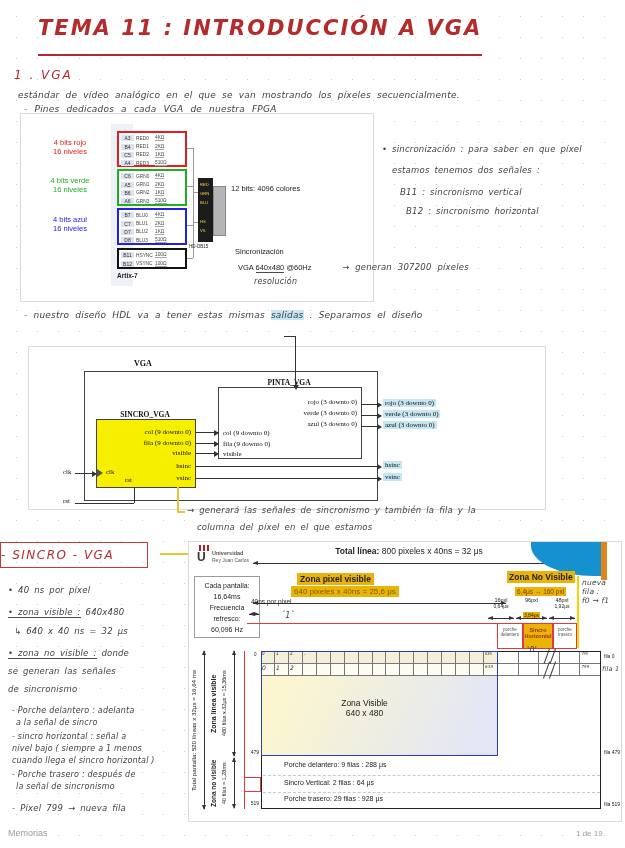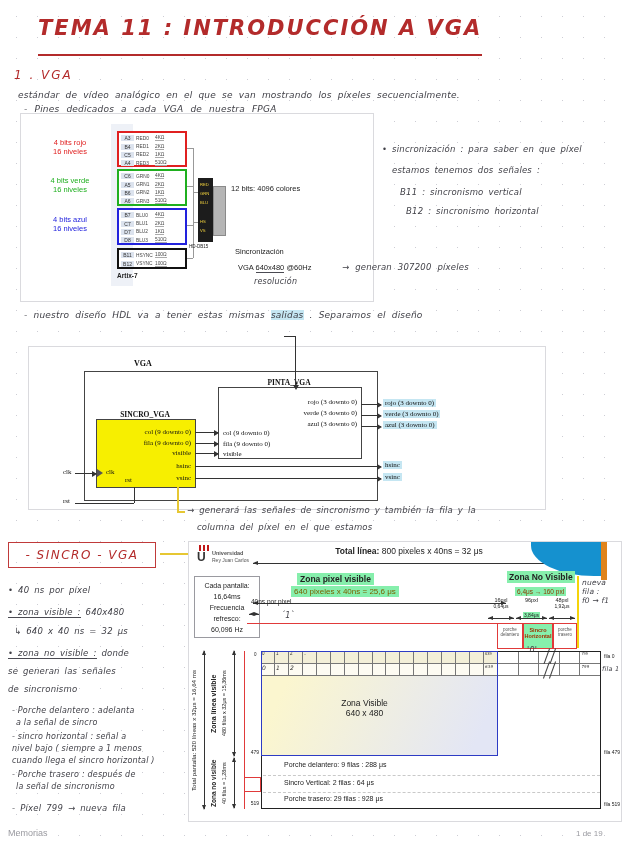--- a/index.html
+++ b/index.html
@@ -7,21 +7,21 @@
     background:#ffffff radial-gradient(#cdcdd4 0.9px, transparent 1px);
     background-size:21px 21px;background-position:6px 6px;
     font-family:"Liberation Sans",sans-serif}
   .abs{position:absolute}
   .hw{font-family:"DejaVu Sans",sans-serif;font-style:italic;color:#3f3f46;letter-spacing:.2px;white-space:nowrap}
   .hwr{color:#b32b2b}
   .pr{font-family:"Liberation Sans",sans-serif;color:#222;white-space:nowrap}
   .ser{font-family:"Liberation Serif",serif;color:#111;white-space:nowrap}
   .imgbox{position:absolute;background:#fff;border:1px solid #dadade}
   .hl-b{background:#c5e6f2}
-  .hl-y{background:#86efac}
+  .hl-y{background:#eab308}
   .ul{border-bottom:1px solid #4a4a52}
   .dline{position:absolute;border-top:1px solid #333}
   .dline:before,.dline:after{content:"";position:absolute;top:-3px;width:0;height:0;border-top:2.5px solid transparent;border-bottom:2.5px solid transparent}
   .dline:before{left:0;border-right:5px solid #333}
   .dline:after{right:0;border-left:5px solid #333}
   .dlinev{position:absolute;border-left:1px solid #333}
   .dlinev:before,.dlinev:after{content:"";position:absolute;left:-3px;width:0;height:0;border-left:2.5px solid transparent;border-right:2.5px solid transparent}
   .dlinev:before{top:-1px;border-bottom:5px solid #333}
   .dlinev:after{bottom:-1px;border-top:5px solid #333}
   .cline{position:absolute;border-top:1px solid #333}
@@ -241,21 +241,21 @@
     <div class="hline" style="left:46px;top:156px;width:59px"></div>
     <div class="vline" style="left:105px;top:140px;height:16px"></div>
   </div>
 
   <div class="abs" style="left:177px;top:487px;width:0;height:26px;border-left:2px solid #e6c733;z-index:5"></div>
   <div class="abs" style="left:177px;top:511px;width:8px;height:0;border-top:2px solid #e6c733;z-index:5"></div>
 
   <div class="abs hw" style="left:187px;top:505px;font-size:8.5px;word-spacing:2px">→ generará las señales de sincronismo y también la fila y la</div>
   <div class="abs hw" style="left:197px;top:522px;font-size:8.5px;word-spacing:2px">columna del píxel en el que estamos</div>
 
-  <div class="abs" style="left:8px;top:542px;width:146px;height:24px;border:1.5px solid #c03a3a;display:flex;align-items:center;justify-content:center">
+  <div class="abs" style="left:0;top:542px;width:146px;height:24px;border:1.5px solid #c03a3a;display:flex;align-items:center;justify-content:flex-start">
     <span class="hw hwr" style="font-size:12px;letter-spacing:1.5px">- SINCRO - VGA</span>
   </div>
   <div class="abs" style="left:160px;top:553px;width:28px;height:0;border-top:2px solid #e6c733"></div>
 
   <div class="abs hw" style="left:8px;top:585px;font-size:8.5px;word-spacing:2px">• 40 ns por píxel</div>
   <div class="abs hw" style="left:8px;top:607px;font-size:8.5px;word-spacing:2px">
     <span class="ul">• zona visible :</span><span> 640x480</span>
   </div>
   <div class="abs hw" style="left:14px;top:626px;font-size:8.5px;word-spacing:2px">↳ 640 x 40 ns = 32 μs</div>
   <div class="abs hw" style="left:8px;top:648px;font-size:8.5px;word-spacing:2px">

